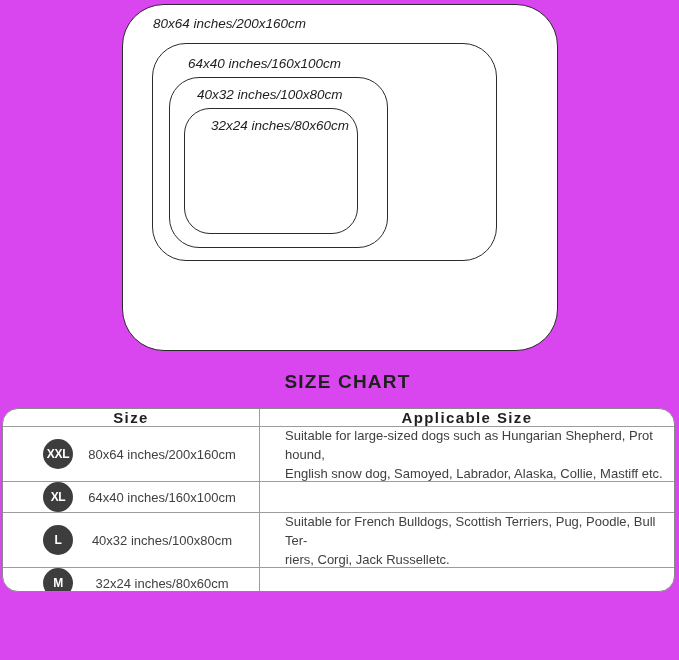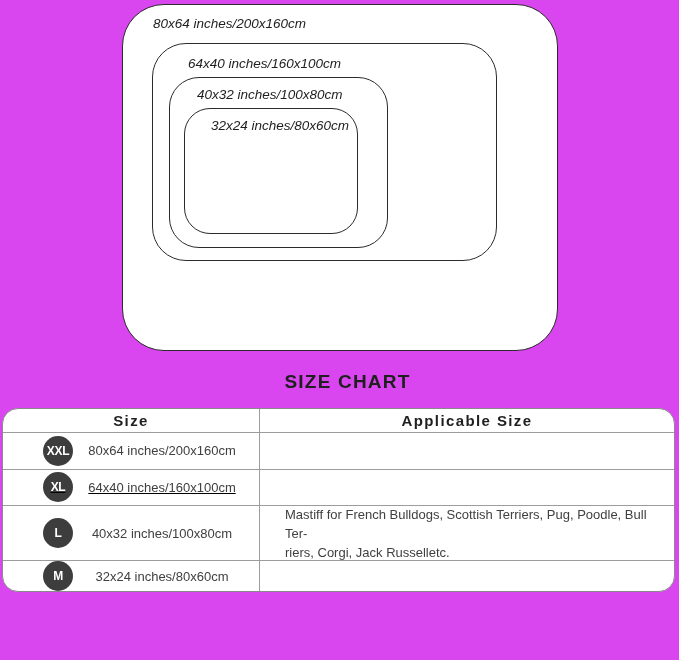--- a/index.html
+++ b/index.html
@@ -58,21 +58,21 @@
     border-radius: 16px;
     overflow: hidden;
     display: flex;
     flex-direction: column;
     background: #fff;
   }
   .trow { display: flex; flex-direction: row; }
   .trow + .trow { border-top: 1px solid var(--table-inner-line, #9c9c9c); }
   .trow.header { height: 34px; }
   .trow.rA { height: 55px; }
-  .trow.rB { height: 54px; text-decoration: underline; }
+  .trow.rB { height: 54px; }
   .trow.rC { height: 55px; }
   .trow.rD { flex: 1; }
 
   .cell { display: flex; align-items: center; }
   .cell.left {
     width: 257px;
     flex: 0 0 257px;
     border-right: 1px solid var(--table-inner-line, #9c9c9c);
     padding-left: 40px;
   }
@@ -134,35 +134,37 @@
     <div class="trow header">
       <div class="cell left">Size</div>
       <div class="cell right">Applicable Size</div>
     </div>
 
     <div class="trow rA">
       <div class="cell left">
         <span class="badge">XXL</span>
         <span class="size-text">80x64 inches/200x160cm</span>
       </div>
+      <div class="cell right type-text">Suitable for large-sized dogs such as Hungarian Shepherd, Prot hound,
+English snow dog, Samoyed, Labrador, Alaska, Collie, Mastiff etc.</div>
     </div>
 
     <div class="trow rB">
       <div class="cell left">
         <span class="badge">XL</span>
         <span class="size-text">64x40 inches/160x100cm</span>
       </div>
     </div>
 
     <div class="trow rC">
       <div class="cell left">
         <span class="badge">L</span>
         <span class="size-text">40x32 inches/100x80cm</span>
       </div>
-      <div class="cell right type-text">Mastiff for French Bulldogs, Scottish Terriers, Pug, Poodle, Bull Ter-
+      <div class="cell right type-text">Suitable for French Bulldogs, Scottish Terriers, Pug, Poodle, Bull Ter-
 riers, Corgi, Jack Russelletc.</div>
     </div>
 
     <div class="trow rD">
       <div class="cell left">
         <span class="badge">M</span>
         <span class="size-text">32x24 inches/80x60cm</span>
       </div>
     </div>
 

